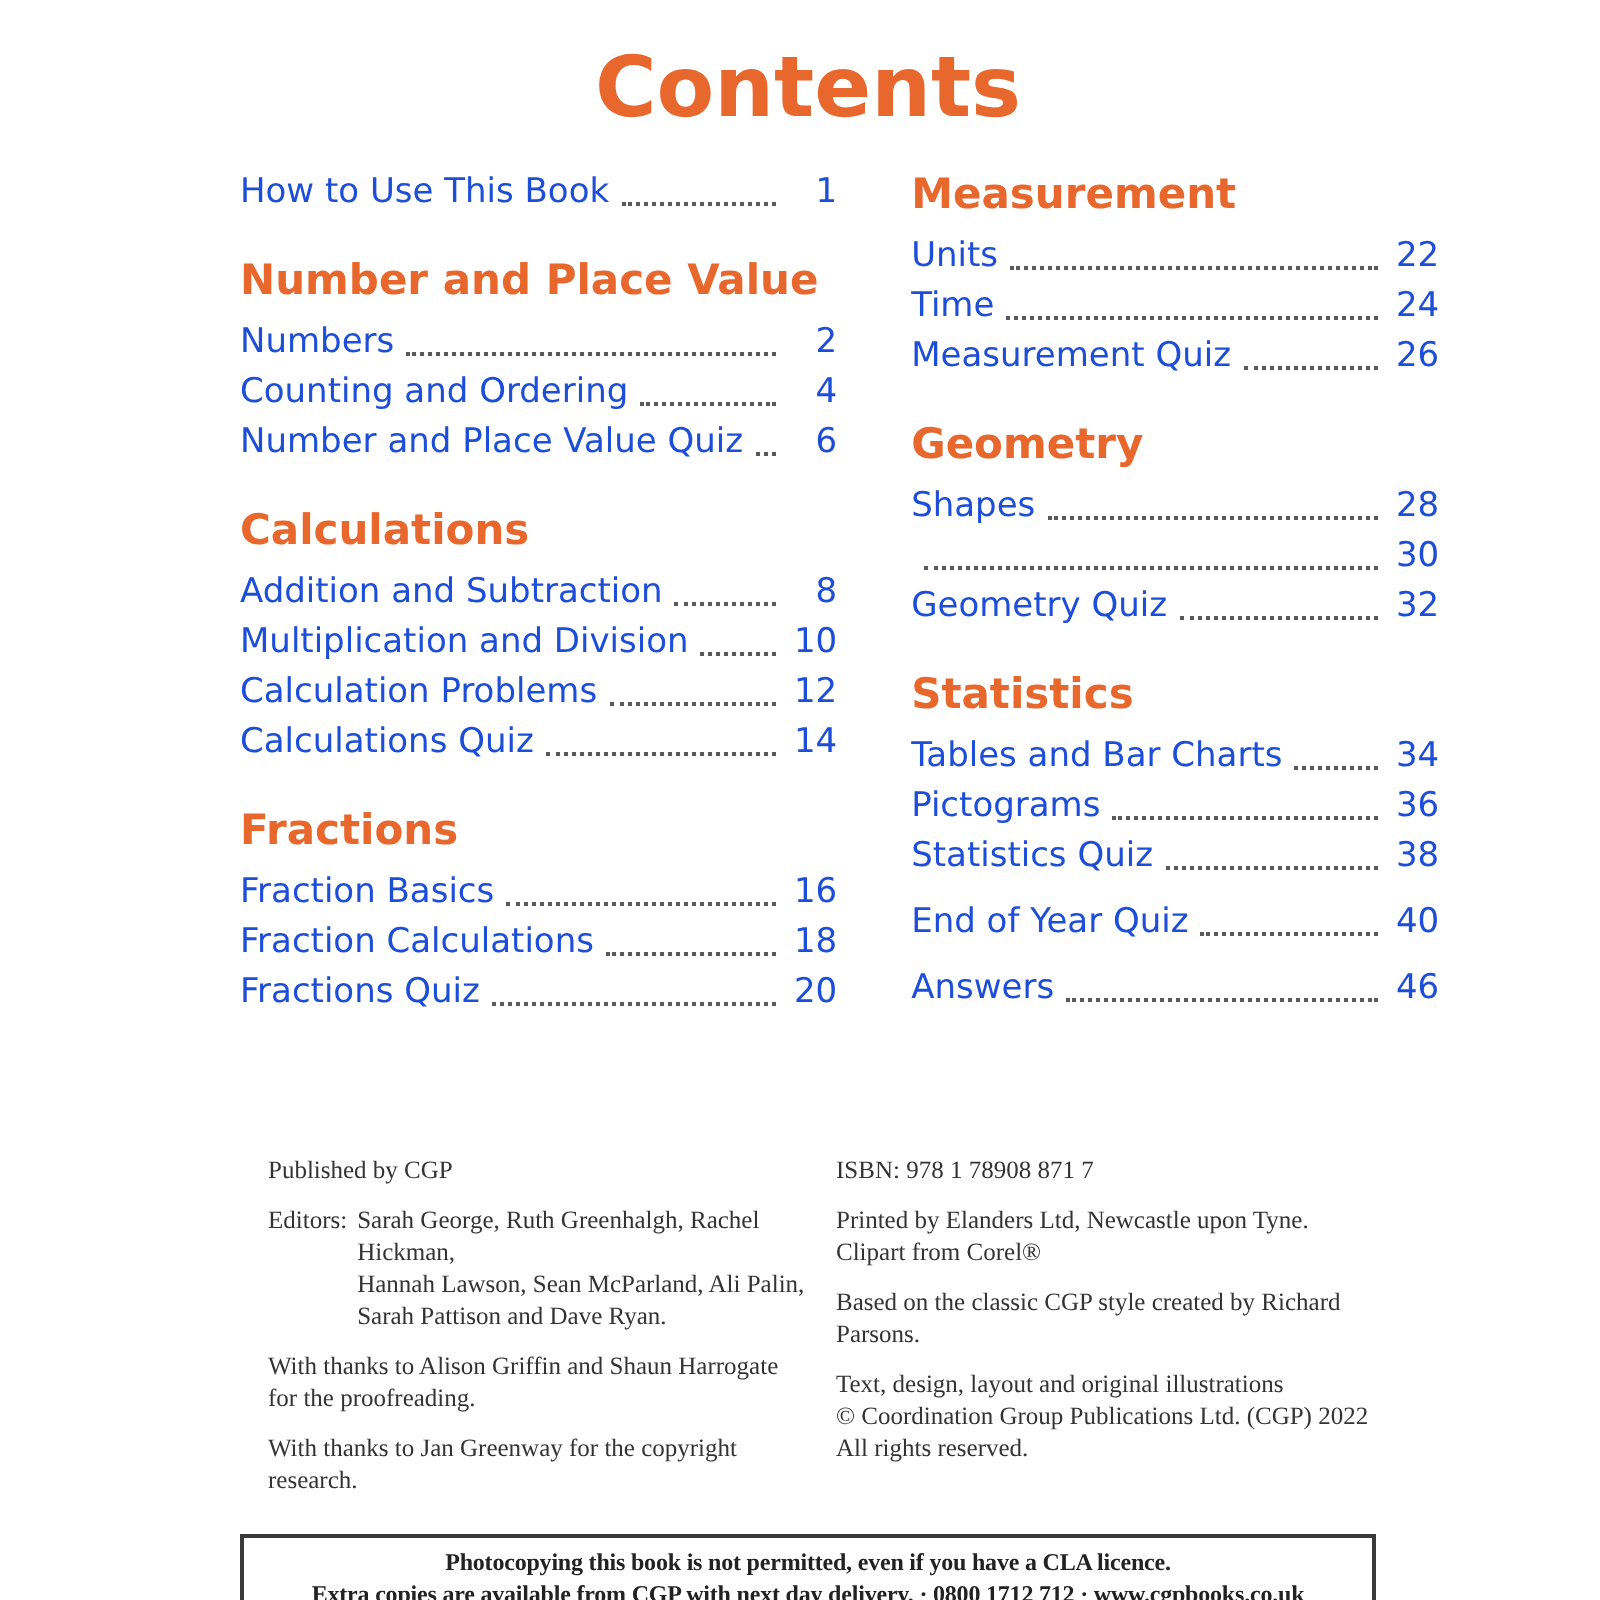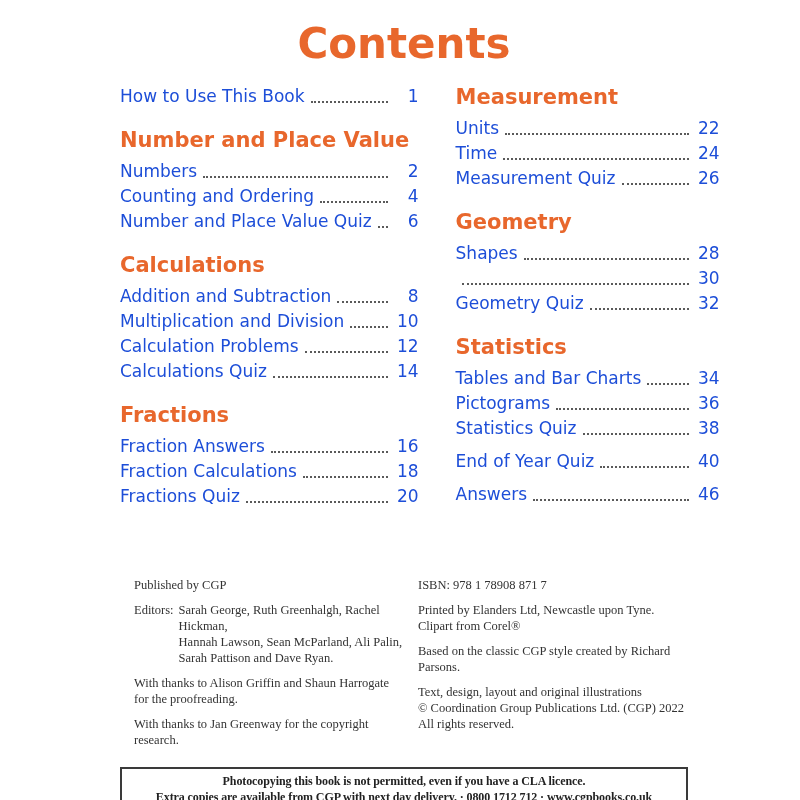--- a/index.html
+++ b/index.html
@@ -82,21 +82,21 @@
         <div class="row">
           <span class="lbl">Calculations Quiz</span>
           <span class="dots"></span>
           <span class="pg">14</span>
         </div>
       </div>
 
       <div class="section">
         <div class="toc-heading">Fractions</div>
         <div class="row">
-          <span class="lbl">Fraction Answers</span>
+          <span class="lbl">Fraction Basics</span>
           <span class="dots"></span>
           <span class="pg">16</span>
         </div>
         <div class="row">
           <span class="lbl">Fraction Calculations</span>
           <span class="dots"></span>
           <span class="pg">18</span>
         </div>
         <div class="row">
           <span class="lbl">Fractions Quiz</span>

